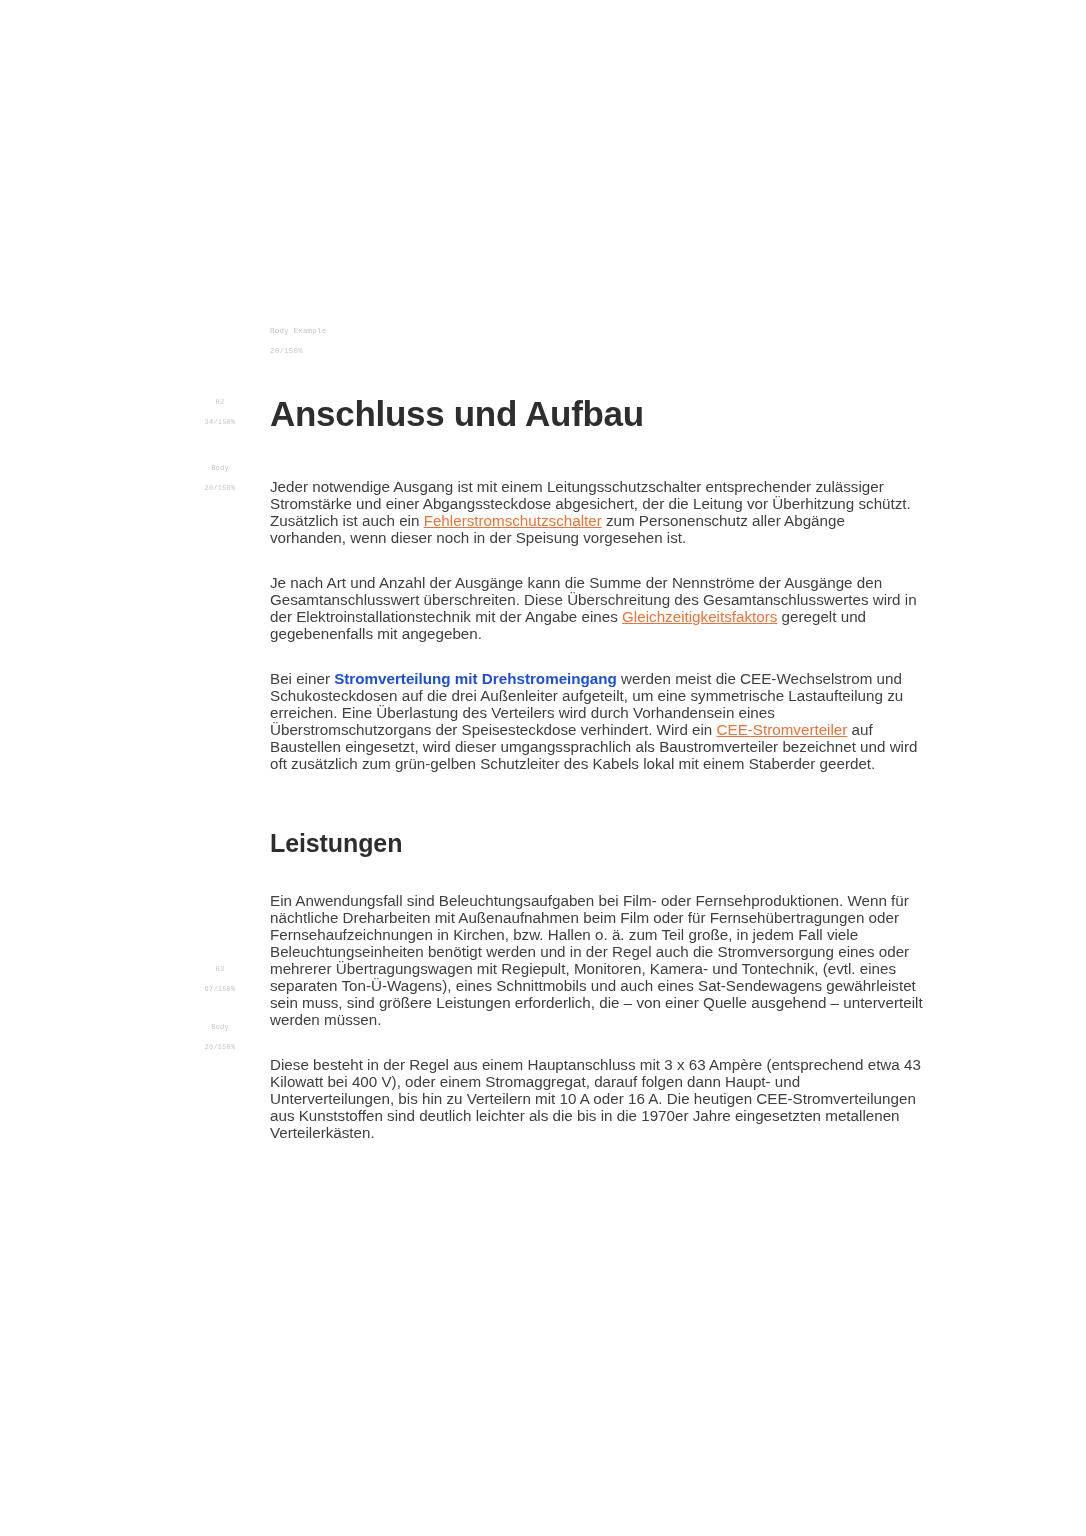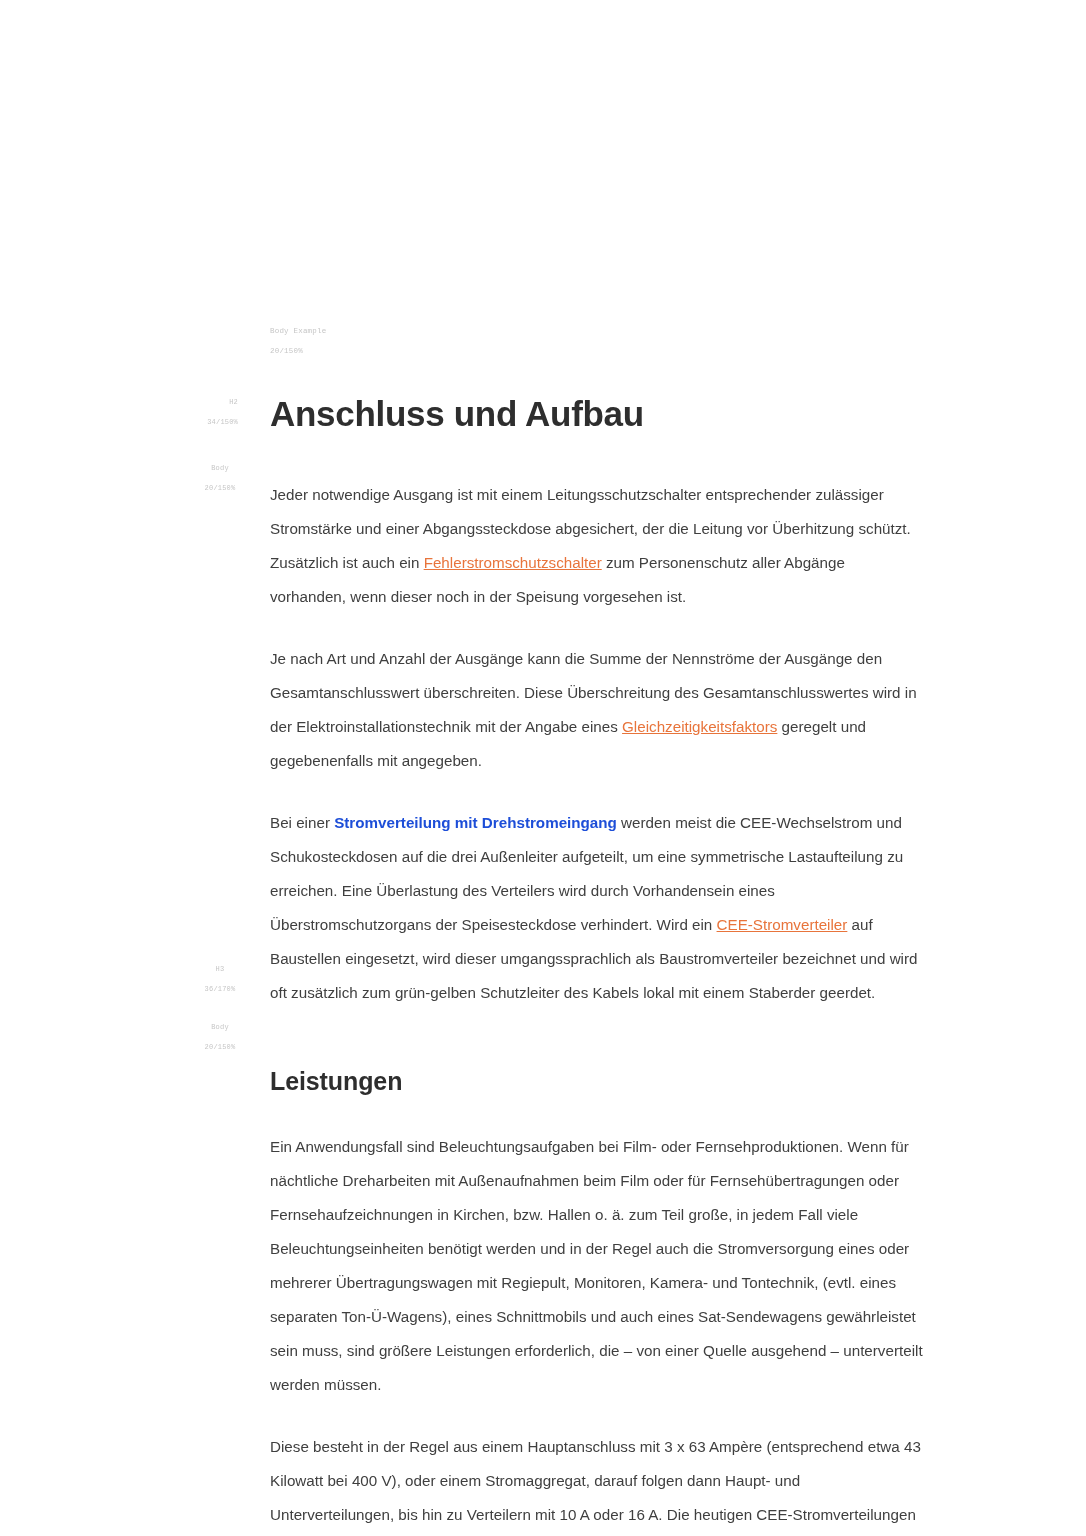--- a/index.html
+++ b/index.html
@@ -38,21 +38,21 @@
   }
   .marker .m-name { display: block; }
   .marker .m-spec { display: block; }
 
   .marker-topleft {
     left: 270px;
     top: 316px;
     text-align: left;
     font-size: 7.5px;
   }
-  .marker-h2 { left: 178px; top: 387px; width: 60px; text-align: right; }
+  .marker-h2 { left: 190px; top: 387px; width: 60px; }
   .marker-body1 { left: 190px; top: 453px; width: 60px; }
   .marker-h3 { left: 190px; top: 954px; width: 60px; }
   .marker-body2 { left: 190px; top: 1012px; width: 60px; }
 
   .content {
     position: absolute;
     left: 270px;
     top: 360px;
     width: 654px;
     margin-top: 32px;
@@ -71,21 +71,21 @@
     font-size: 25px;
     line-height: 34px;
     font-weight: bold;
     color: #2e2e2e;
     margin: 54px 0 32px 0;
     letter-spacing: -0.1px;
   }
 
   p.body {
     font-size: 15.2px;
-    line-height: 34px;
+    line-height: 17px;
     color: #3f3f3f;
     margin: 0 0 28px 0;
   }
   p.body:last-child { margin-bottom: 0; }
 
   .link {
     color: #e8743b;
   }
   .bold {
     font-weight: bold;
@@ -107,21 +107,21 @@
     <span class="m-spec">34/150%</span>
   </div>
 
   <div class="marker marker-body1">
     <span class="m-name">Body</span>
     <span class="m-spec">20/150%</span>
   </div>
 
   <div class="marker marker-h3">
     <span class="m-name">H3</span>
-    <span class="m-spec">36/170%</span>
+    <span class="m-spec">67/150%</span>
   </div>
 
   <div class="marker marker-body2">
     <span class="m-name">Body</span>
     <span class="m-spec">20/150%</span>
   </div>
 
   <div class="content">
 
     <h1 class="heading-2">Anschluss und Aufbau</h1>

